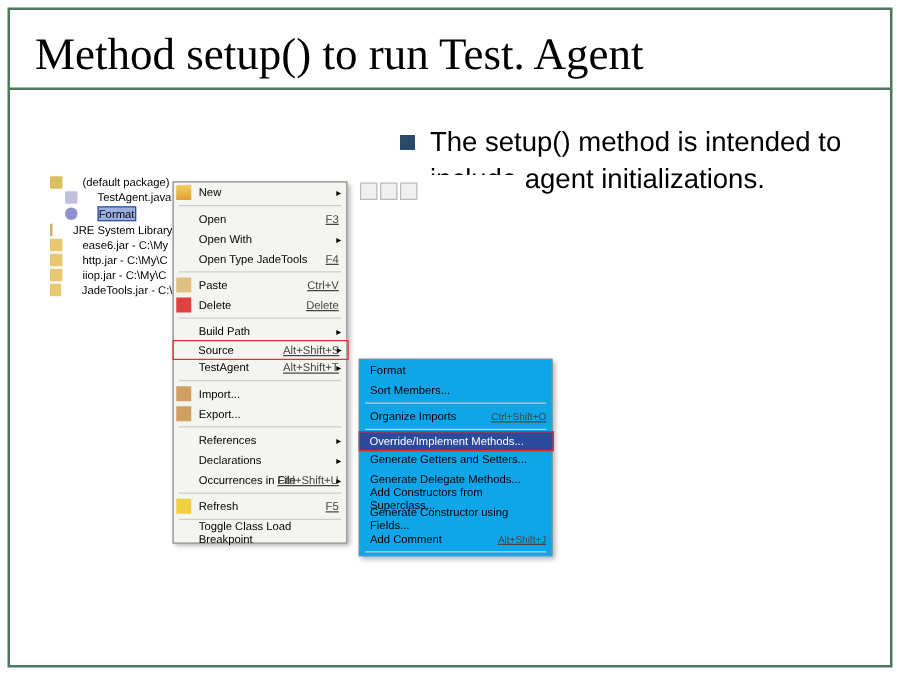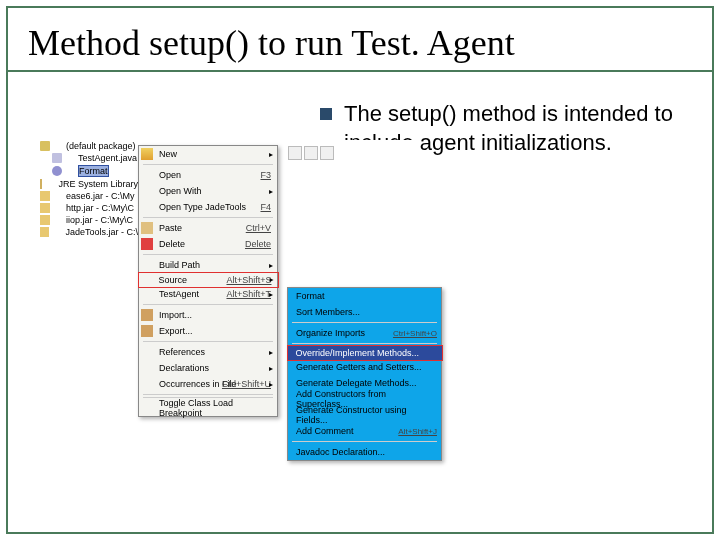--- a/index.html
+++ b/index.html
@@ -287,20 +287,25 @@
     <div class="menu-item">
         <span>Declarations</span>
         <span class="arrow">▸</span>
       </div>
     <div class="menu-item">
         <span>Occurrences in File</span>
         <span class="sc">Ctrl+Shift+U</span>
         <span class="arrow">▸</span>
       </div>
     <div class="menu-sep"></div>
+    <div class="menu-item">
+        <span class="menu-icon mi-refresh"></span>
+        <span>Refresh</span>
+        <span class="sc">F5</span>
+      </div>
     <div class="menu-sep"></div>
     <div class="menu-item">
         <span>Toggle Class Load Breakpoint</span>
       </div>
   </div>
 
   <div class="menu2">
     <div class="menu-item">
         <span>Format</span>
       </div>
@@ -326,18 +331,15 @@
         <span>Add Constructors from Superclass...</span>
       </div>
     <div class="menu-item">
         <span>Generate Constructor using Fields...</span>
       </div>
     <div class="menu-item">
         <span>Add Comment</span>
         <span class="sc">Alt+Shift+J</span>
       </div>
     <div class="menu-sep"></div>
-    <div class="menu-item">
-        <span>Javadoc Declaration...</span>
-      </div>
   </div>
 
 </div>
 
 </body></html>

